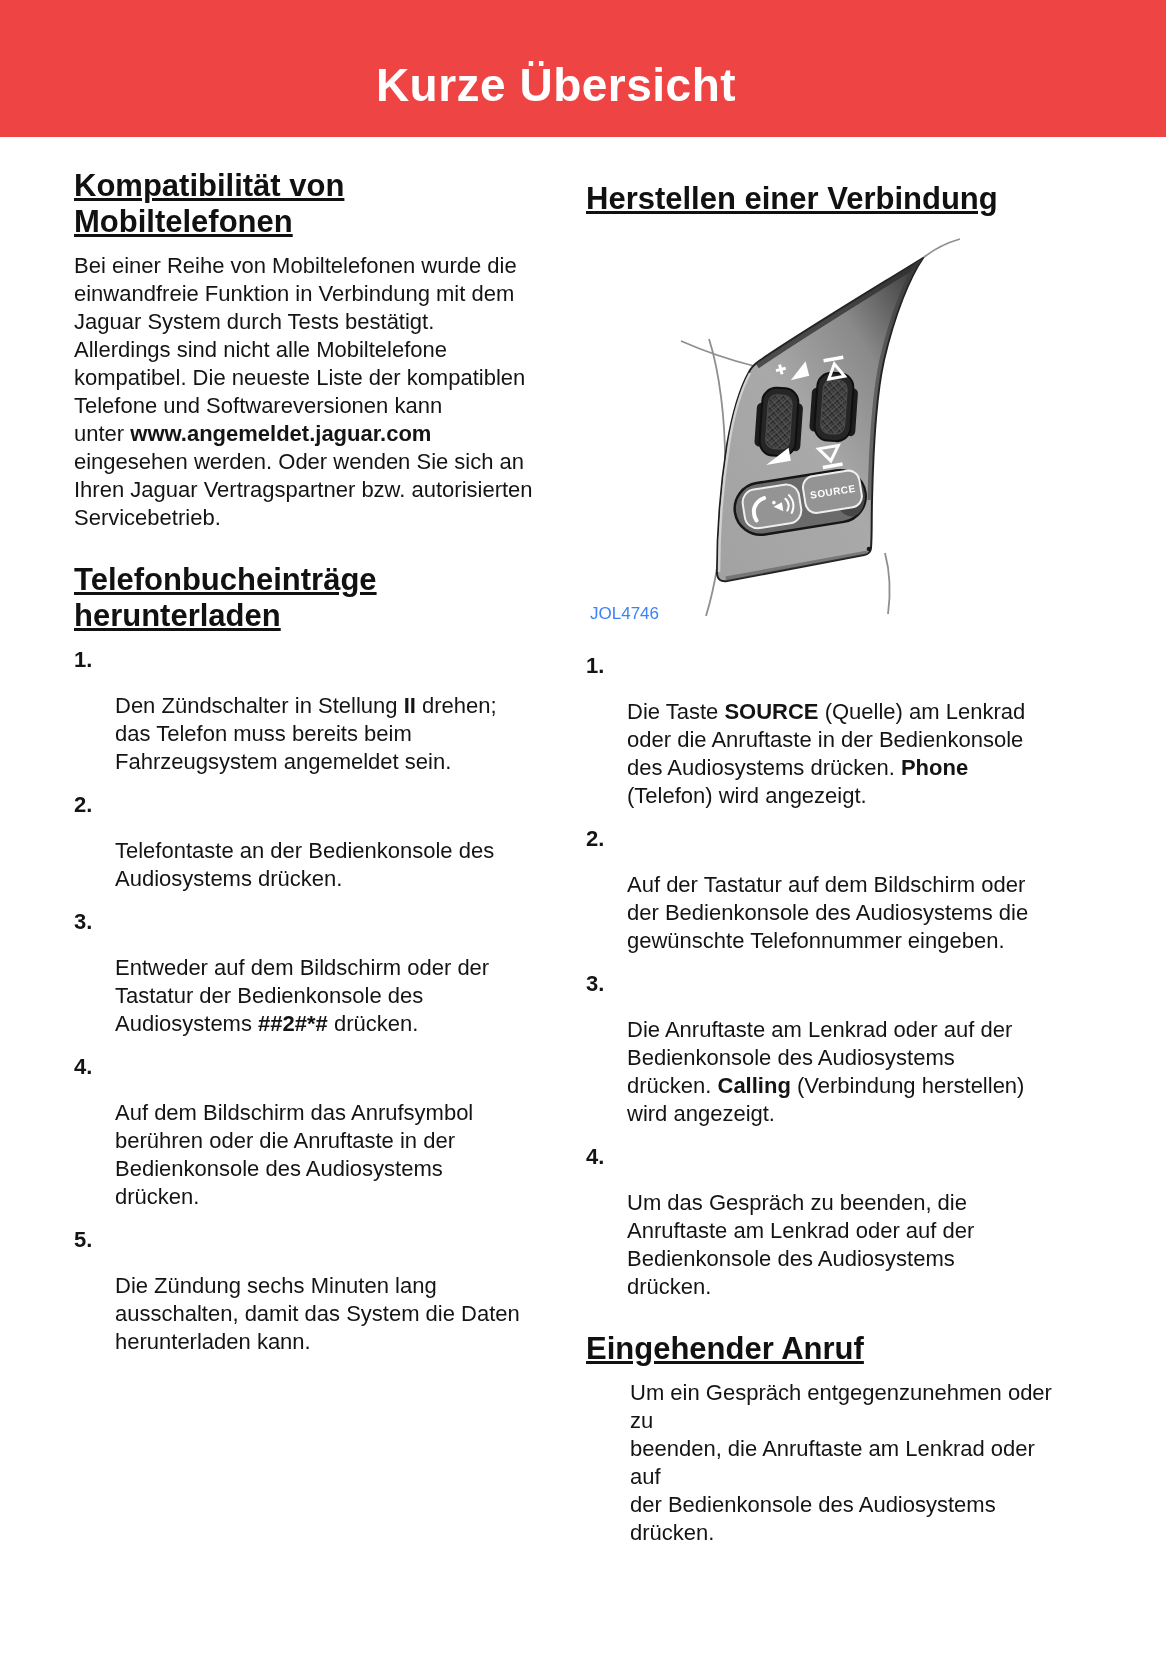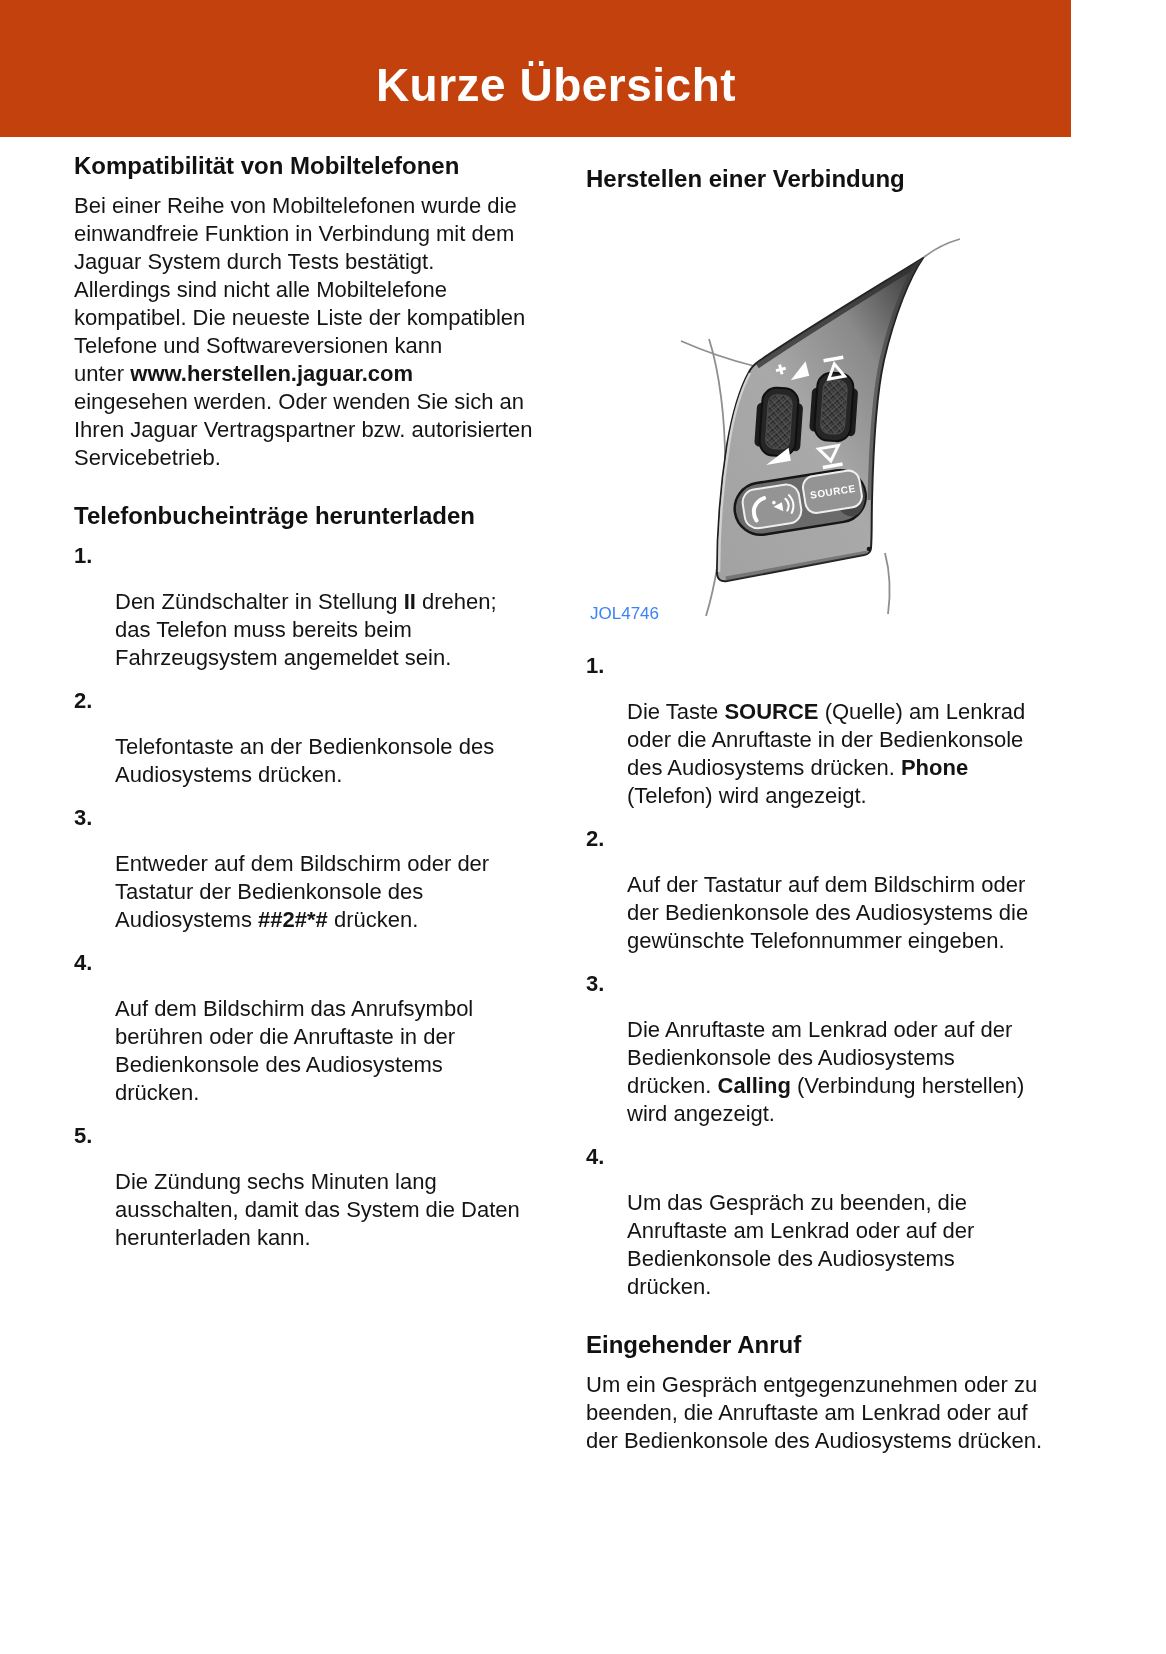--- a/index.html
+++ b/index.html
@@ -1,28 +1,28 @@
 <!DOCTYPE html>
 <html><head>
 <meta charset="utf-8">
 <style>
   html,body{margin:0;padding:0;background:#e8e8e8;}
   .page{position:relative;width:1166px;height:1654px;background:#ffffff;overflow:hidden;
         font-family:"Liberation Sans",sans-serif;color:#141414;}
-  .banner{position:absolute;left:0;top:0;width:1071px;height:137px;background:#c2410c;}
+  .banner{position:absolute;left:0;top:0;width:1166px;height:137px;background:#ef4444;}
   .banner h1{margin:0;position:absolute;left:0;top:58px;width:1112px;text-align:center;
              color:#ffffff;font-size:46px;font-weight:bold;letter-spacing:0.5px;}
   .col{position:absolute;}
   .col-left{left:74px;top:152px;width:480px;}
   .col-right-head{left:586px;top:165px;width:470px;}
   .col-right-body{left:586px;top:648px;width:470px;}
-  h2{font-size:24px;font-weight:bold;margin:0 0 12px 0;color:#111111;}
+  h2{font-size:31px;font-weight:bold;margin:16px 0 12px 0;color:#111111;text-decoration:underline;}
   h2.gap{margin-top:30px;}
   p.body{font-size:22px;line-height:28px;margin:0;white-space:pre-wrap;}
-  p.body.gap{margin-top:12px;}
+  p.body.gap{margin-top:12px;margin-left:44px;}
   .olist{margin-top:4px;}
   .li{display:flex;margin-top:15px;font-size:22px;line-height:28px;}
   .li:first-child{margin-top:0;}
   .li .num{width:41px;flex-shrink:0;font-weight:bold;}
   .li .li-body{flex:1;white-space:pre-wrap;margin-top:46px;}
   .fig-caption{position:absolute;left:590px;top:604px;font-size:17px;color:#3b82f6;}
   .figure-svg{position:absolute;left:578px;top:220px;}
   .page-num{position:absolute;left:0;top:1572px;width:1112px;text-align:center;
             font-size:23px;font-weight:bold;}
   b{font-weight:bold;}
@@ -37,21 +37,21 @@
   </div>
 
   <div class="col col-left">
     <h2>Kompatibilität von Mobiltelefonen</h2>
     <p class="body"><span>Bei einer Reihe von Mobiltelefonen wurde die
 einwandfreie Funktion in Verbindung mit dem
 Jaguar System durch Tests bestätigt.
 Allerdings sind nicht alle Mobiltelefone
 kompatibel. Die neueste Liste der kompatiblen
 Telefone und Softwareversionen kann
-unter </span><b>www.herstellen.jaguar.com</b><span>
+unter </span><b>www.angemeldet.jaguar.com</b><span>
 eingesehen werden. Oder wenden Sie sich an
 Ihren Jaguar Vertragspartner bzw. autorisierten
 Servicebetrieb.</span></p>
     <h2 class="gap">Telefonbucheinträge herunterladen</h2>
     <div class="olist">
       <div class="li">
         <span class="num">1.</span>
         <span class="li-body"><span>Den Zündschalter in Stellung </span><b>II</b><span> drehen;
 das Telefon muss bereits beim
 Fahrzeugsystem angemeldet sein.</span></span>

